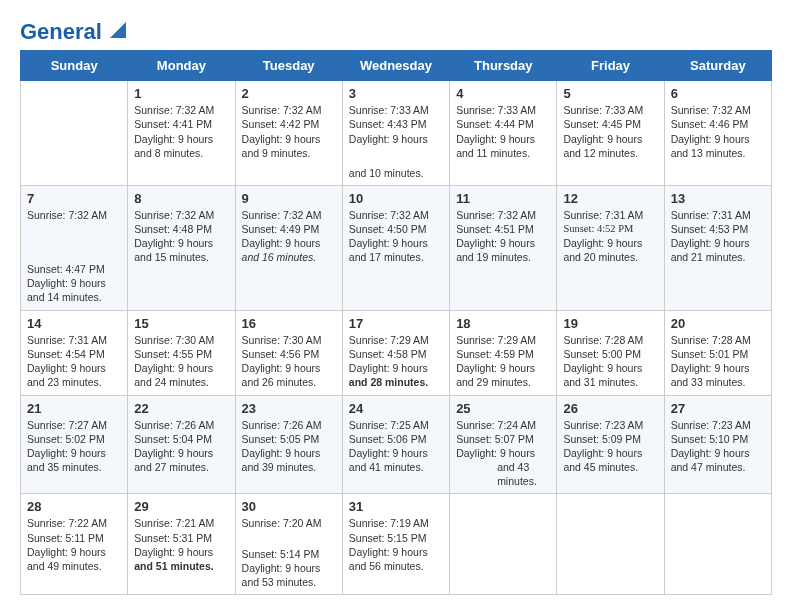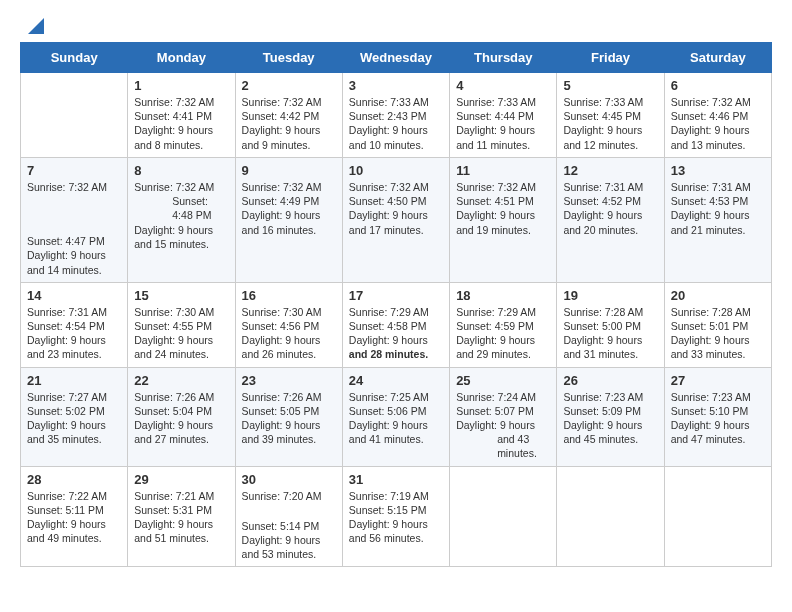--- a/index.html
+++ b/index.html
@@ -77,20 +77,23 @@
     }
     .empty { background: #fff !important; }
   </style>
 </head>
 <body>
 
 <div class="header">
   <div class="logo">
     <div style="display:flex;flex-direction:column;align-items:flex-end;">
       <div style="display:flex;align-items:center;">
+        <span class="logo-text">
+          <span>General</span>
+        </span>
         <svg width="22" height="22" viewBox="0 0 22 22" style="margin-left:2px;margin-top:-6px;">
           <polygon points="6,20 22,4 22,20" fill="#2a6db5"></polygon>
         </svg>
       </div>
       <span class="logo-text" style="color:#2a6db5;margin-top:-4px;"></span>
     </div>
   </div>
   <div class="title-block">
     <div class="month-title"></div>
     <div class="location"></div>
@@ -122,23 +125,23 @@
         <td>
           <span class="day-num">2</span>
           <div style="line-height: 1.35;">Sunrise: 7:32 AM</div>
           <div style="line-height: 1.35;">Sunset: 4:42 PM</div>
           <div style="line-height: 1.35;">Daylight: 9 hours</div>
           <div style="line-height: 1.35;">and 9 minutes.</div>
         </td>
         <td>
           <span class="day-num">3</span>
           <div style="line-height: 1.35;">Sunrise: 7:33 AM</div>
-          <div style="line-height: 1.35;">Sunset: 2:43 PM</div>
-          <div style="line-height: 1.35;">Daylight: 9 hours</div>
-          <div style="line-height: 1.35;">and 10 minutes.</div>
+          <div style="line-height: 1.35;">Sunset: 4:43 PM</div>
+          <div style="line-height: 1.35;">Daylight: 9 hours</div>
+          <div style="line-height: 1.35; margin-top: 20px;">and 10 minutes.</div>
         </td>
         <td>
           <span class="day-num">4</span>
           <div style="line-height: 1.35;">Sunrise: 7:33 AM</div>
           <div style="line-height: 1.35;">Sunset: 4:44 PM</div>
           <div style="line-height: 1.35;">Daylight: 9 hours</div>
           <div style="line-height: 1.35;">and 11 minutes.</div>
         </td>
         <td>
           <span class="day-num">5</span>
@@ -159,49 +162,49 @@
         <td>
           <span class="day-num">7</span>
           <div style="line-height: 1.35;">Sunrise: 7:32 AM</div>
           <div style="line-height: 1.35; margin-top: 40px;">Sunset: 4:47 PM</div>
           <div style="line-height: 1.35;">Daylight: 9 hours</div>
           <div style="line-height: 1.35;">and 14 minutes.</div>
         </td>
         <td>
           <span class="day-num">8</span>
           <div style="line-height: 1.35;">Sunrise: 7:32 AM</div>
-          <div style="line-height: 1.35; margin-left: 38px;">Sunset: 4:48 PM</div>
+          <div style="line-height: 1.35;">Sunset: 4:48 PM</div>
           <div style="line-height: 1.35;">Daylight: 9 hours</div>
           <div style="line-height: 1.35;">and 15 minutes.</div>
         </td>
         <td>
           <span class="day-num">9</span>
           <div style="line-height: 1.35;">Sunrise: 7:32 AM</div>
           <div style="line-height: 1.35;">Sunset: 4:49 PM</div>
           <div style="line-height: 1.35;">Daylight: 9 hours</div>
-          <div style="line-height: 1.35;">and 16 minutes.</div>
+          <div style="line-height: 1.35; font-style: italic;">and 16 minutes.</div>
         </td>
         <td>
           <span class="day-num">10</span>
           <div style="line-height: 1.35;">Sunrise: 7:32 AM</div>
           <div style="line-height: 1.35;">Sunset: 4:50 PM</div>
           <div style="line-height: 1.35;">Daylight: 9 hours</div>
           <div style="line-height: 1.35;">and 17 minutes.</div>
         </td>
         <td>
           <span class="day-num">11</span>
           <div style="line-height: 1.35;">Sunrise: 7:32 AM</div>
           <div style="line-height: 1.35;">Sunset: 4:51 PM</div>
           <div style="line-height: 1.35;">Daylight: 9 hours</div>
           <div style="line-height: 1.35;">and 19 minutes.</div>
         </td>
         <td>
           <span class="day-num">12</span>
           <div style="line-height: 1.35;">Sunrise: 7:31 AM</div>
-          <div style="line-height: 1.35;">Sunset: 4:52 PM</div>
+          <div style="line-height: 1.35; font-family: Liberation Serif, serif;">Sunset: 4:52 PM</div>
           <div style="line-height: 1.35;">Daylight: 9 hours</div>
           <div style="line-height: 1.35;">and 20 minutes.</div>
         </td>
         <td>
           <span class="day-num">13</span>
           <div style="line-height: 1.35;">Sunrise: 7:31 AM</div>
           <div style="line-height: 1.35;">Sunset: 4:53 PM</div>
           <div style="line-height: 1.35;">Daylight: 9 hours</div>
           <div style="line-height: 1.35;">and 21 minutes.</div>
         </td>
@@ -314,21 +317,21 @@
           <div style="line-height: 1.35;">Sunrise: 7:22 AM</div>
           <div style="line-height: 1.35;">Sunset: 5:11 PM</div>
           <div style="line-height: 1.35;">Daylight: 9 hours</div>
           <div style="line-height: 1.35;">and 49 minutes.</div>
         </td>
         <td>
           <span class="day-num">29</span>
           <div style="line-height: 1.35;">Sunrise: 7:21 AM</div>
           <div style="line-height: 1.35;">Sunset: 5:31 PM</div>
           <div style="line-height: 1.35;">Daylight: 9 hours</div>
-          <div style="line-height: 1.35;">and 51 minutes.</div>
+          <div style="line-height: 1.35; font-weight: bold;">and 51 minutes.</div>
         </td>
         <td>
           <span class="day-num">30</span>
           <div style="line-height: 1.35;">Sunrise: 7:20 AM</div>
           <div style="line-height: 1.35; margin-top: 16px;">Sunset: 5:14 PM</div>
           <div style="line-height: 1.35;">Daylight: 9 hours</div>
           <div style="line-height: 1.35;">and 53 minutes.</div>
         </td>
         <td>
           <span class="day-num">31</span>

